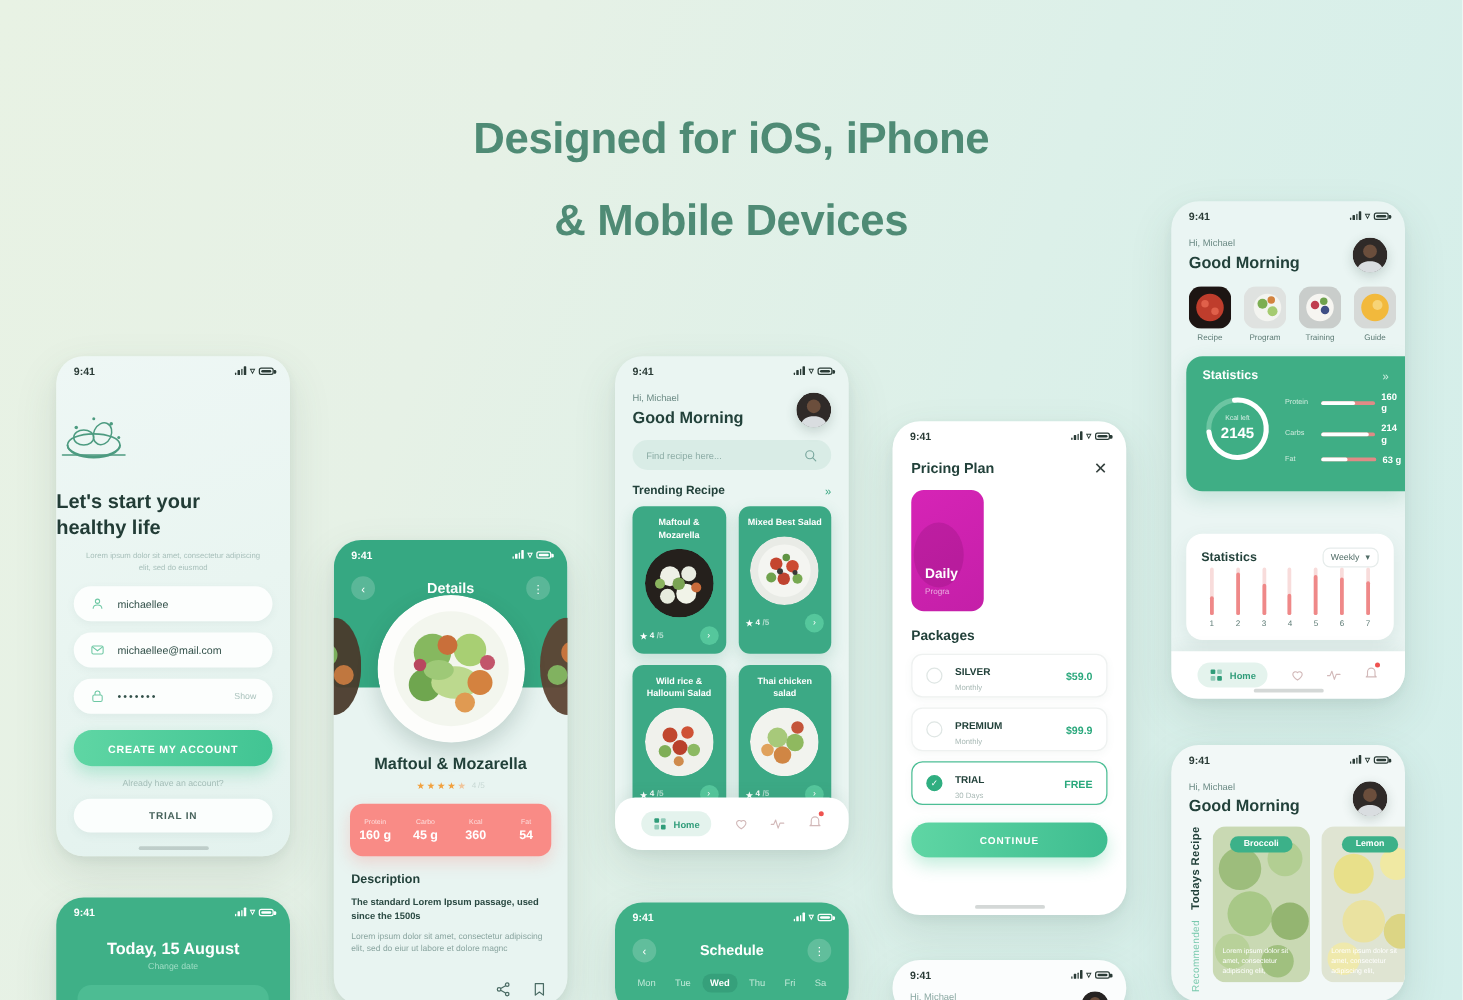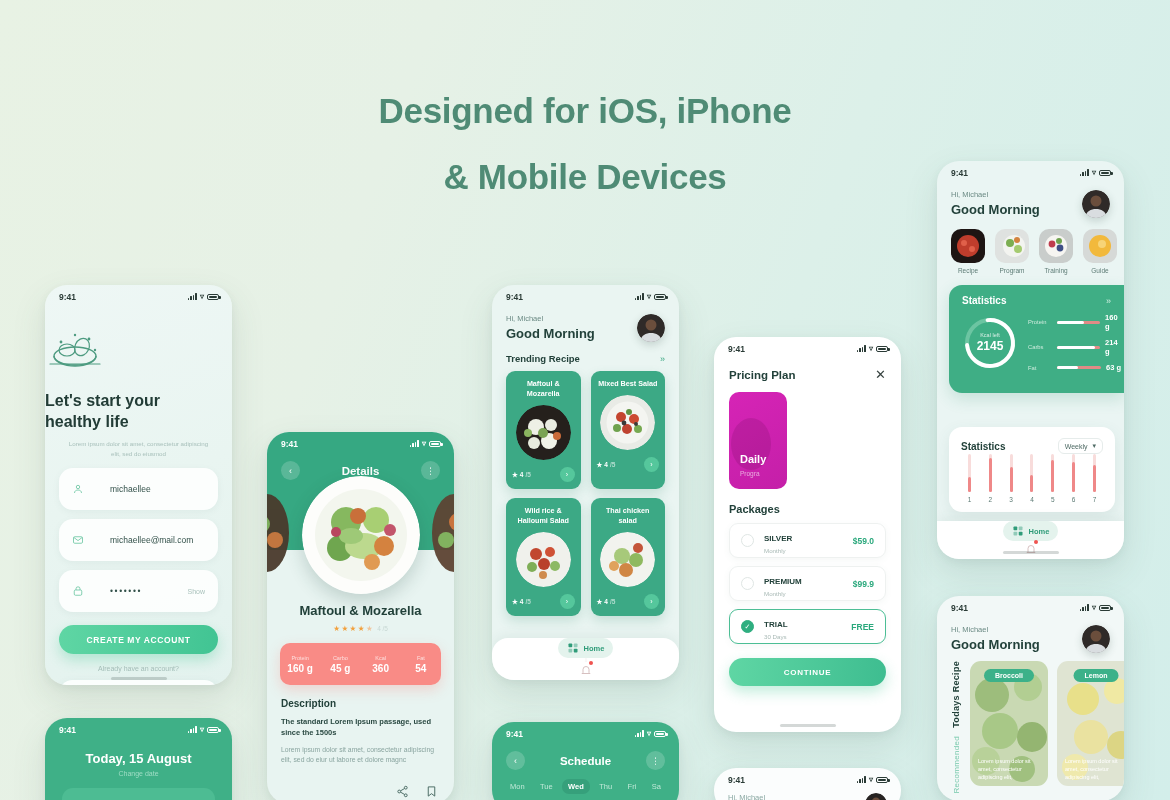--- a/index.html
+++ b/index.html
@@ -38,22 +38,22 @@
   .homebar { position:absolute; bottom:5px; left:50%; transform:translateX(-50%);
      width:56px; height:3px; border-radius:2px; background:rgba(40,60,55,.2); }
 
   
   #p1 { left:45px; top:285px; width:187px; height:400px;
         background:linear-gradient(160deg,#eef7f5 0%,#e9f5f1 50%,#e3f2ee 100%); }
   .saladmark { margin:22px auto 0; width:60px; height:52px; }
   .p1title { color:#223c36; font-size:16px; font-weight:bold;
              line-height:21px; margin-top:8px; }
   .p1sub { text-align:center; color:#a8c0bb; font-size:6.2px; line-height:10px; margin-top:7px; padding:0 22px; }
-  .field { margin:9px 14px 0; height:42px; background:rgba(255,255,255,.85); border-radius:14px;
-           display:flex; align-items:center; padding:0 13px; gap:26px;
+  .field { margin:9px 14px 0; height:28px; background:rgba(255,255,255,.85); border-radius:14px;
+           display:flex; align-items:center; padding:0 13px; gap:10px;
            box-shadow:0 2px 7px rgba(80,120,110,.07); }
   .field .fi { width:12px; height:12px; color:#6ec8a4; flex:none; }
   .field .val { font-size:8.5px; color:#33514a; flex:1; }
   .field .show { font-size:7px; color:#a9c2bc; }
   .dots { letter-spacing:1.6px; font-size:9px; color:#33514a; }
   .cta { margin:13px 14px 0; height:29px; border-radius:15px;
          background:linear-gradient(96deg,#5fd6a4,#41c493);
          color:#fff; font-size:8.5px; font-weight:bold; letter-spacing:.6px;
          display:flex; align-items:center; justify-content:center;
          box-shadow:0 6px 13px rgba(70,200,150,.33); }
@@ -110,21 +110,21 @@
   .rcard { flex:1; background:#3ca985; border-radius:9px; padding:8px 6px 7px; position:relative;
            box-shadow:0 5px 12px rgba(50,140,110,.2); }
   .rcard .nm { text-align:center; color:#fff; font-size:7.2px; font-weight:bold; line-height:10px; }
   .rcard .img { width:55px; height:55px; border-radius:50%; margin:6px auto 0; overflow:hidden; }
   .rcard .ft { display:flex; align-items:center; justify-content:space-between; margin-top:7px; }
   .rcard .rt { color:#fff; font-size:6.5px; font-weight:bold; display:flex; align-items:center; gap:2px; }
   .rcard .go { width:15px; height:15px; border-radius:50%; background:#55c79c;
                display:flex; align-items:center; justify-content:center; color:#fff; font-size:7px; }
   .tabbar { position:absolute; left:0; bottom:0; width:100%; height:42px; background:#fff;
             border-radius:16px 16px 0 0; display:flex; align-items:center; justify-content:space-around;
-            padding:0 12px; box-shadow:0 -3px 12px rgba(60,100,90,.07);flex-direction:column; }
+            padding:0 12px; box-shadow:0 -3px 12px rgba(60,100,90,.07); }
   .tabpill { display:flex; align-items:center; gap:5px; background:#e4f3ed; border-radius:11px;
              padding:4px 9px; color:#2f9c79; font-size:7.5px; font-weight:bold; }
   .ticon { color:#d2b9b9; width:12px; height:12px; }
 
   
   #p5 { left:492px; top:722px; width:187px; height:90px; background:#3fb087; }
   .days { display:flex; justify-content:space-between; padding:0 12px; margin-top:9px; }
   .days span { font-size:7.5px; color:#bfe8d7; padding:3px 6px; border-radius:7px; }
   .days span.sel { background:#36a07b; color:#fff; font-weight:bold; }
 
@@ -413,20 +413,27 @@
       <div class="gm">Good Morning</div>
     </div>
     <div class="avatar">
       <svg viewBox="0 0 28 28" width="28" height="28">
           <circle cx="14" cy="14" r="14" fill="#2f2a28"></circle>
         <circle cx="14" cy="11" r="5.5" fill="#6b4e3c"></circle>
           <path d="M3 28c1-7 6-9 11-9s10 2 11 9z" fill="#d9dde0"></path>
         </svg>
     </div>
   </div>
+  <div class="searchbar">
+    <span class="ph">Find recipe here...</span>
+    <svg width="11" height="11" viewBox="0 0 24 24" style="color:#7aa79e">
+      <circle cx="10.5" cy="10.5" r="7" fill="none" stroke="currentColor" stroke-width="2"></circle>
+      <path d="M15.8 15.8L21 21" stroke="currentColor" stroke-width="2" stroke-linecap="round"></path>
+    </svg>
+  </div>
   <div class="sectionrow">
     <span class="t">Trending Recipe</span>
     <span class="a">»</span>
   </div>
 
   <div class="cardgrid">
     <div class="rcard">
       <div class="nm">Maftoul &amp; Mozarella</div>
       <div class="img">
         <svg viewBox="0 0 55 55" width="55" height="55">

